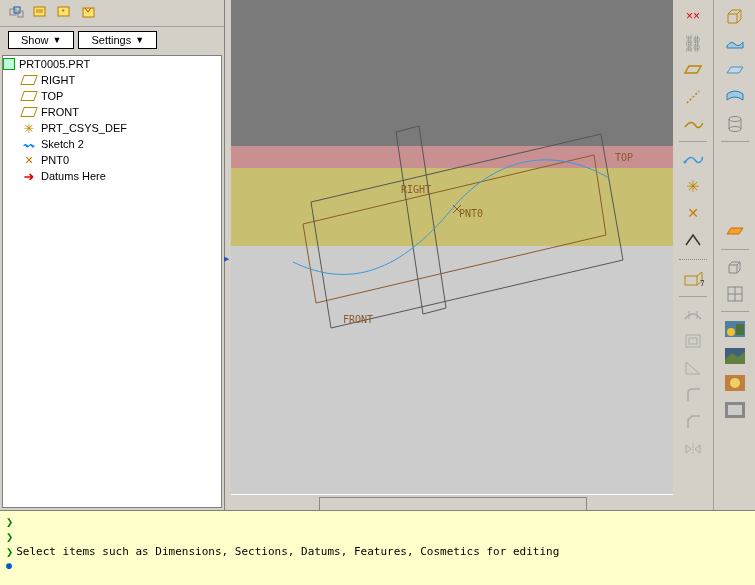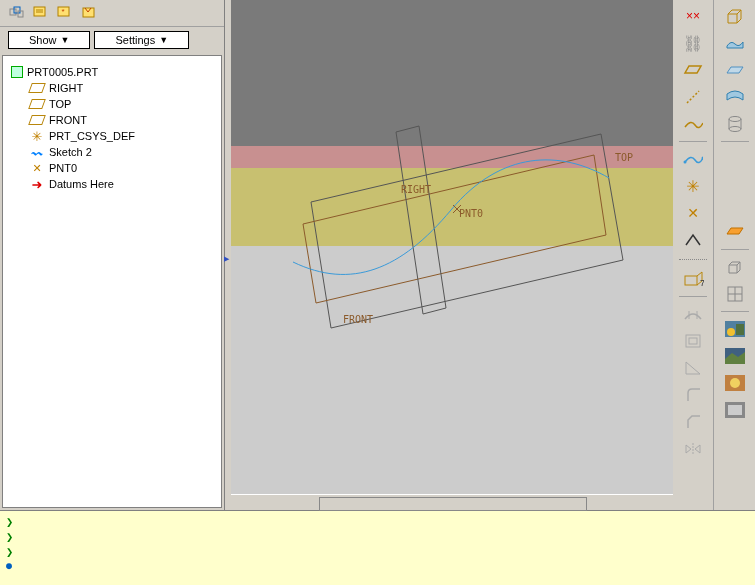--- a/index.html
+++ b/index.html
@@ -3,23 +3,23 @@
 <meta charset="utf-8">
 <style>
 * { box-sizing: border-box; margin: 0; padding: 0; }
 body { font-family: "MS Sans Serif", Tahoma, sans-serif; font-size: 11px; width: 755px; height: 585px; overflow: hidden; background: #d4d0c8; }
 .app { display: flex; flex-direction: column; width: 100%; height: 100%; }
 .top-area { display: flex; flex: 1; min-height: 0; }
 .left-panel { width: 225px; background: #d4d0c8; border-right: 1px solid #808080; display: flex; flex-direction: column; }
 .toolbar-icons { display: flex; gap: 2px; padding: 3px 6px; background: #d4d0c8; border-bottom: 1px solid #a0a0a0; }
 .tb-icon { width: 22px; height: 20px; display: flex; align-items: center; justify-content: center; cursor: pointer; border: 1px solid transparent; }
 .dropdown-row { display: flex; gap: 4px; padding: 4px 8px; }
-.dd-btn { border: 1px solid #000; background: #fff; padding: 2px 20px; font-size: 11px; cursor: pointer; display: flex; align-items: center; gap: 4px; text-align: center; }
+.dd-btn { border: 1px solid #000; background: #fff; padding: 2px 12px; font-size: 11px; cursor: pointer; display: flex; align-items: center; gap: 4px; text-align: center; }
 .dd-btn .arrow { font-size: 9px; }
-.tree { flex: 1; background: #fff; border: 1px solid #808080; margin: 2px; padding: 8px; overflow: auto; }
+.tree { flex: 1; background: #fff; border: 1px solid #808080; margin: 2px; padding: 0; overflow: auto; }
 .tree-root { display: flex; align-items: center; gap: 4px; padding: 2px 0; }
 .tree-children { margin-left: 18px; }
 .tree-item { display: flex; align-items: center; gap: 4px; padding: 1px 0; cursor: pointer; }
 .tree-icon { width: 16px; height: 14px; display: flex; align-items: center; justify-content: center; font-size: 10px; }
 .datum-plane-icon { width: 14px; height: 10px; border: 1px solid #b8860b; transform: skewX(-20deg); background: #fff; }
 .csys-icon { color: #c08000; font-size: 13px; }
 .sketch-icon { color: #0080ff; font-size: 11px; }
 .pnt-icon { color: #c08000; font-size: 11px; }
 .arrow-icon { color: #d00; font-size: 13px; }
 .file-icon { width: 12px; height: 12px; border: 1px solid #0a0; background: #bfffdf; }
@@ -330,18 +330,19 @@
 
   <div class="bottom-panel">
     <div class="msg-line">
         <span class="msg-arrow">❯</span>
       </div>
     <div class="msg-line">
         <span class="msg-arrow">❯</span>
       </div>
     <div class="msg-line">
         <span class="msg-arrow">❯</span>
+        <span>Select items such as Dimensions, Sections, Datums, Features, Cosmetics for editing</span>
       </div>
     <div class="msg-line">
         <span class="msg-bullet">●</span>
       </div>
   </div>
 </div>
 
 </body></html>

